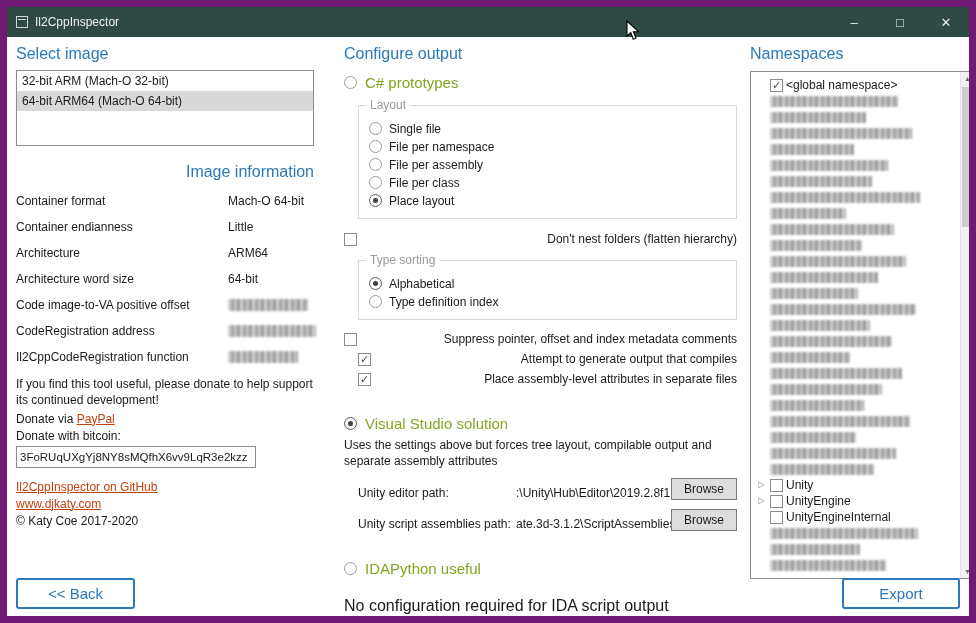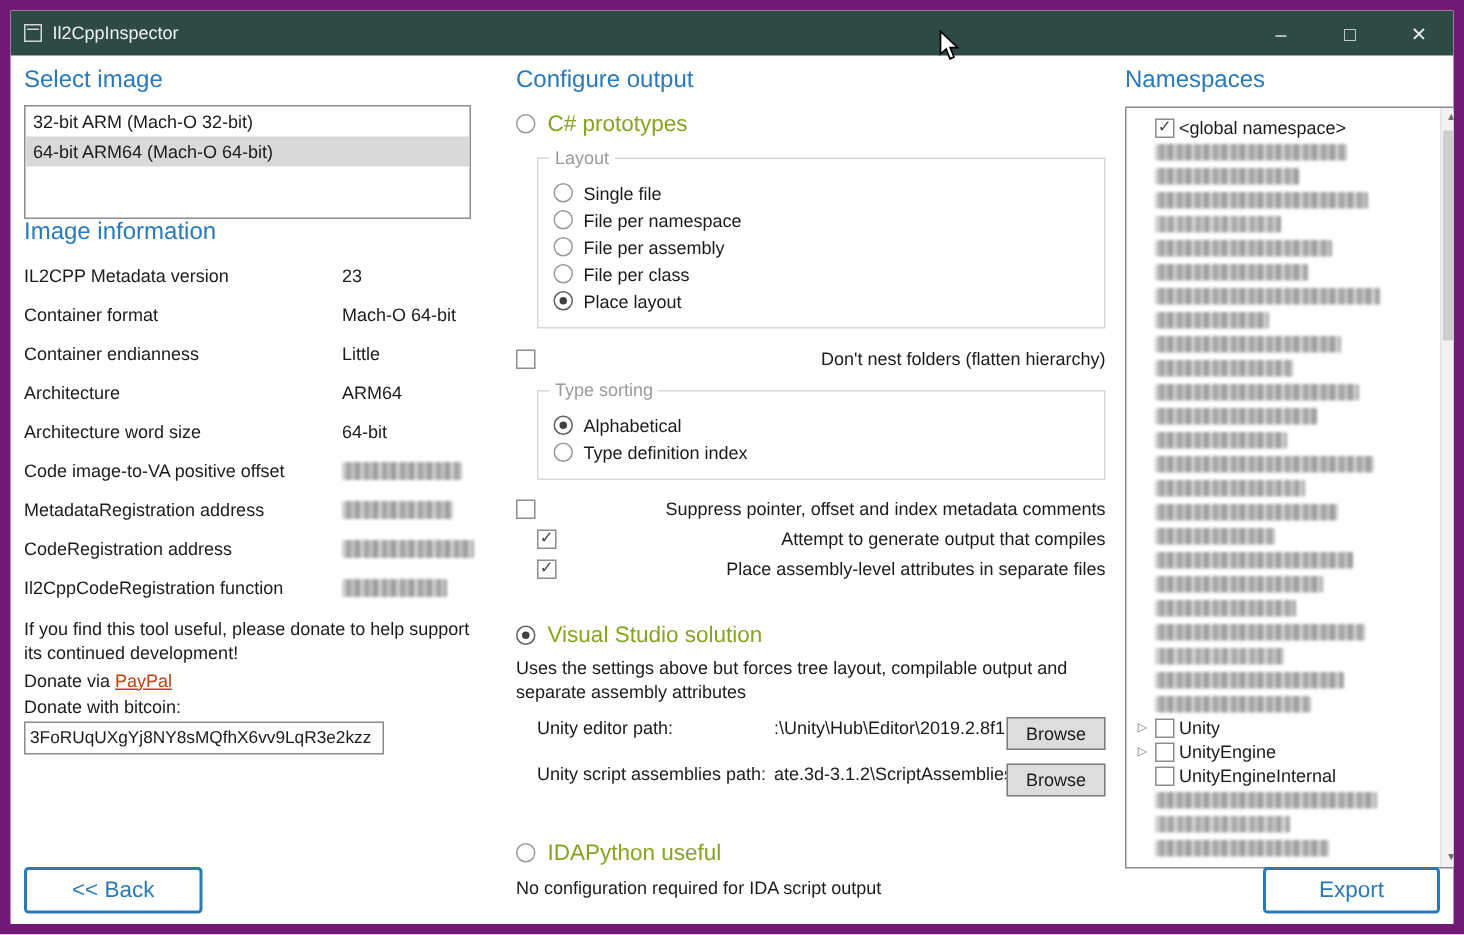--- a/index.html
+++ b/index.html
@@ -28,21 +28,21 @@
   .checkbox.on::before{content:"✓";font-size:11px;color:#454545;line-height:1;}
   .link{color:#c2410c;text-decoration:underline;cursor:pointer;}
   .big-btn{position:absolute;bottom:7px;height:31px;background:#fff;border:2px solid #2a79b8;border-radius:3px;
            color:#2a79b8;font-size:15px;display:flex;align-items:center;justify-content:center;box-sizing:border-box;cursor:default;}
 
   
   .col-left{position:absolute;left:9px;top:38px;width:298px;}
   #image-list{border:1px solid #8c8c8c;height:74px;margin-top:7px;overflow:hidden;}
   .list-item{font-size:12px;padding:2px 5px;line-height:16px;white-space:nowrap;}
   .list-item.selected{background:#d9d9d9;}
-  .img-info-title{}
+  .img-info-title{margin-top:17px;text-align:right;}
   #info-rows{margin-top:11px;}
   .info-row{display:flex;align-items:center;height:17px;margin-bottom:9px;}
   .info-label{width:212px;font-size:12px;flex:none;}
   .info-value{font-size:12px;display:flex;align-items:center;}
   .donate-appeal{margin-top:12px;font-size:12px;line-height:1.32;width:298px;}
   .donate-line{font-size:12px;margin-top:3px;}
   #bitcoin-input{display:block;width:232px;height:18px;border:1px solid #8c8c8c;font-family:"Liberation Sans",sans-serif;
                  font-size:11.5px;padding:1px 3px;margin-top:3px;color:#1b1b1b;box-sizing:content-box;}
   .links-block{margin-top:12px;}
   .links-block div{margin-top:3px;font-size:12px;}
@@ -55,26 +55,26 @@
   .main-radio-label{font-size:15px;color:#84a51e;}
   .groupbox{position:relative;border:1px solid #d8d8d8;margin:14px 0 0 14px;padding:13px 10px 8px;}
   .groupbox-label{position:absolute;top:-8px;left:7px;background:#fff;padding:0 4px;font-size:12px;color:#9a9a9a;}
   .opt-row{display:flex;align-items:center;gap:7px;height:17px;margin:1px 0;}
   .opt-label{font-size:12px;}
   .check-row{display:flex;align-items:center;gap:7px;margin-top:6px;justify-content:space-between;}
   .check-row.indent{margin-left:14px;}
   #flatten-row{margin-top:13px;}
   #cs-checkboxes{margin-top:12px;}
   .vs-desc{font-size:12px;margin-top:5px;line-height:1.35;width:382px;}
-  .path-row{display:flex;align-items:flex-start;margin:9px 0 0 14px;}
+  .path-row{display:flex;align-items:flex-end;margin:9px 0 0 14px;}
   .path-label{font-size:12px;width:158px;flex:none;}
   .path-value{flex:1;font-size:12px;text-align:right;padding-right:9px;white-space:nowrap;overflow:hidden;}
   .browse-btn{width:66px;height:22px;background:#dddddd;border:1px solid #7c7c7c;font-size:12px;display:flex;
               align-items:center;justify-content:center;flex:none;color:#1b1b1b;cursor:default;box-sizing:border-box;}
-  .ida-desc{font-size:12px;margin-top:8px;}
+  .ida-desc{font-size:16px;margin-top:20px;}
 
   
   .col-right{position:absolute;left:743px;top:38px;width:225px;}
   #ns-box{position:relative;border:1px solid #8c8c8c;margin-top:8px;height:508px;overflow:hidden;
           padding:5px 18px 5px 5px;box-sizing:border-box;}
   .ns-row{display:flex;align-items:center;height:16px;gap:3px;}
   .ns-gutter{width:11px;flex:none;font-size:8px;color:#7a7a7a;text-align:center;line-height:1;}
   .ns-label{font-size:12px;white-space:nowrap;}
   .ns-row .redacted{height:11px;}
   .ns-scrollbar{position:absolute;top:0;right:0;bottom:0;width:13px;background:#f1f1f1;border-left:1px solid #e3e3e3;}
@@ -106,49 +106,39 @@
   <div class="col-left">
     <div class="section-title">Select image</div>
     <div id="image-list">
         <div class="list-item">32-bit ARM (Mach-O 32-bit)</div>
         <div class="list-item selected">64-bit ARM64 (Mach-O 64-bit)</div>
       </div>
 
     <div class="section-title img-info-title">Image information</div>
     <div id="info-rows">
         <div class="info-row">
-          <div class="info-label">IL2CPP Metadata version</div>
-          <div class="info-value">23</div>
-        </div>
-        <div class="info-row">
           <div class="info-label">Container format</div>
           <div class="info-value">Mach-O 64-bit</div>
         </div>
         <div class="info-row">
           <div class="info-label">Container endianness</div>
           <div class="info-value">Little</div>
         </div>
         <div class="info-row">
           <div class="info-label">Architecture</div>
           <div class="info-value">ARM64</div>
         </div>
         <div class="info-row">
           <div class="info-label">Architecture word size</div>
           <div class="info-value">64-bit</div>
         </div>
         <div class="info-row">
           <div class="info-label">Code image-to-VA positive offset</div>
           <div class="info-value">
             <span class="redacted" style="width: 80px;"></span>
-          </div>
-        </div>
-        <div class="info-row">
-          <div class="info-label">MetadataRegistration address</div>
-          <div class="info-value">
-            <span class="redacted" style="width: 74px;"></span>
           </div>
         </div>
         <div class="info-row">
           <div class="info-label">CodeRegistration address</div>
           <div class="info-value">
             <span class="redacted" style="width: 88px;"></span>
           </div>
         </div>
         <div class="info-row">
           <div class="info-label">Il2CppCodeRegistration function</div>
@@ -156,20 +146,25 @@
             <span class="redacted" style="width: 70px;"></span>
           </div>
         </div>
       </div>
 
     <div class="donate-appeal">If you find this tool useful, please donate to help support its continued development!</div>
     <div class="donate-line"><span>Donate via </span><span class="link">PayPal</span></div>
     <div class="donate-line">Donate with bitcoin:</div>
     <input id="bitcoin-input" readonly="" value="3FoRUqUXgYj8NY8sMQfhX6vv9LqR3e2kzz" style="">
 
+    <div class="links-block">
+      <div><span class="link">Il2CppInspector on GitHub</span></div>
+      <div><span class="link">www.djkaty.com</span></div>
+      <div>© Katy Coe 2017-2020</div>
+    </div>
   </div>
   <div class="big-btn back-btn">&lt;&lt; Back</div>
 
   <div class="col-mid">
     <div class="section-title">Configure output</div>
 
     <div class="main-radio-row">
       <span id="radio-csharp" class="radio"></span>
       <span class="main-radio-label">C# prototypes</span>
     </div>

